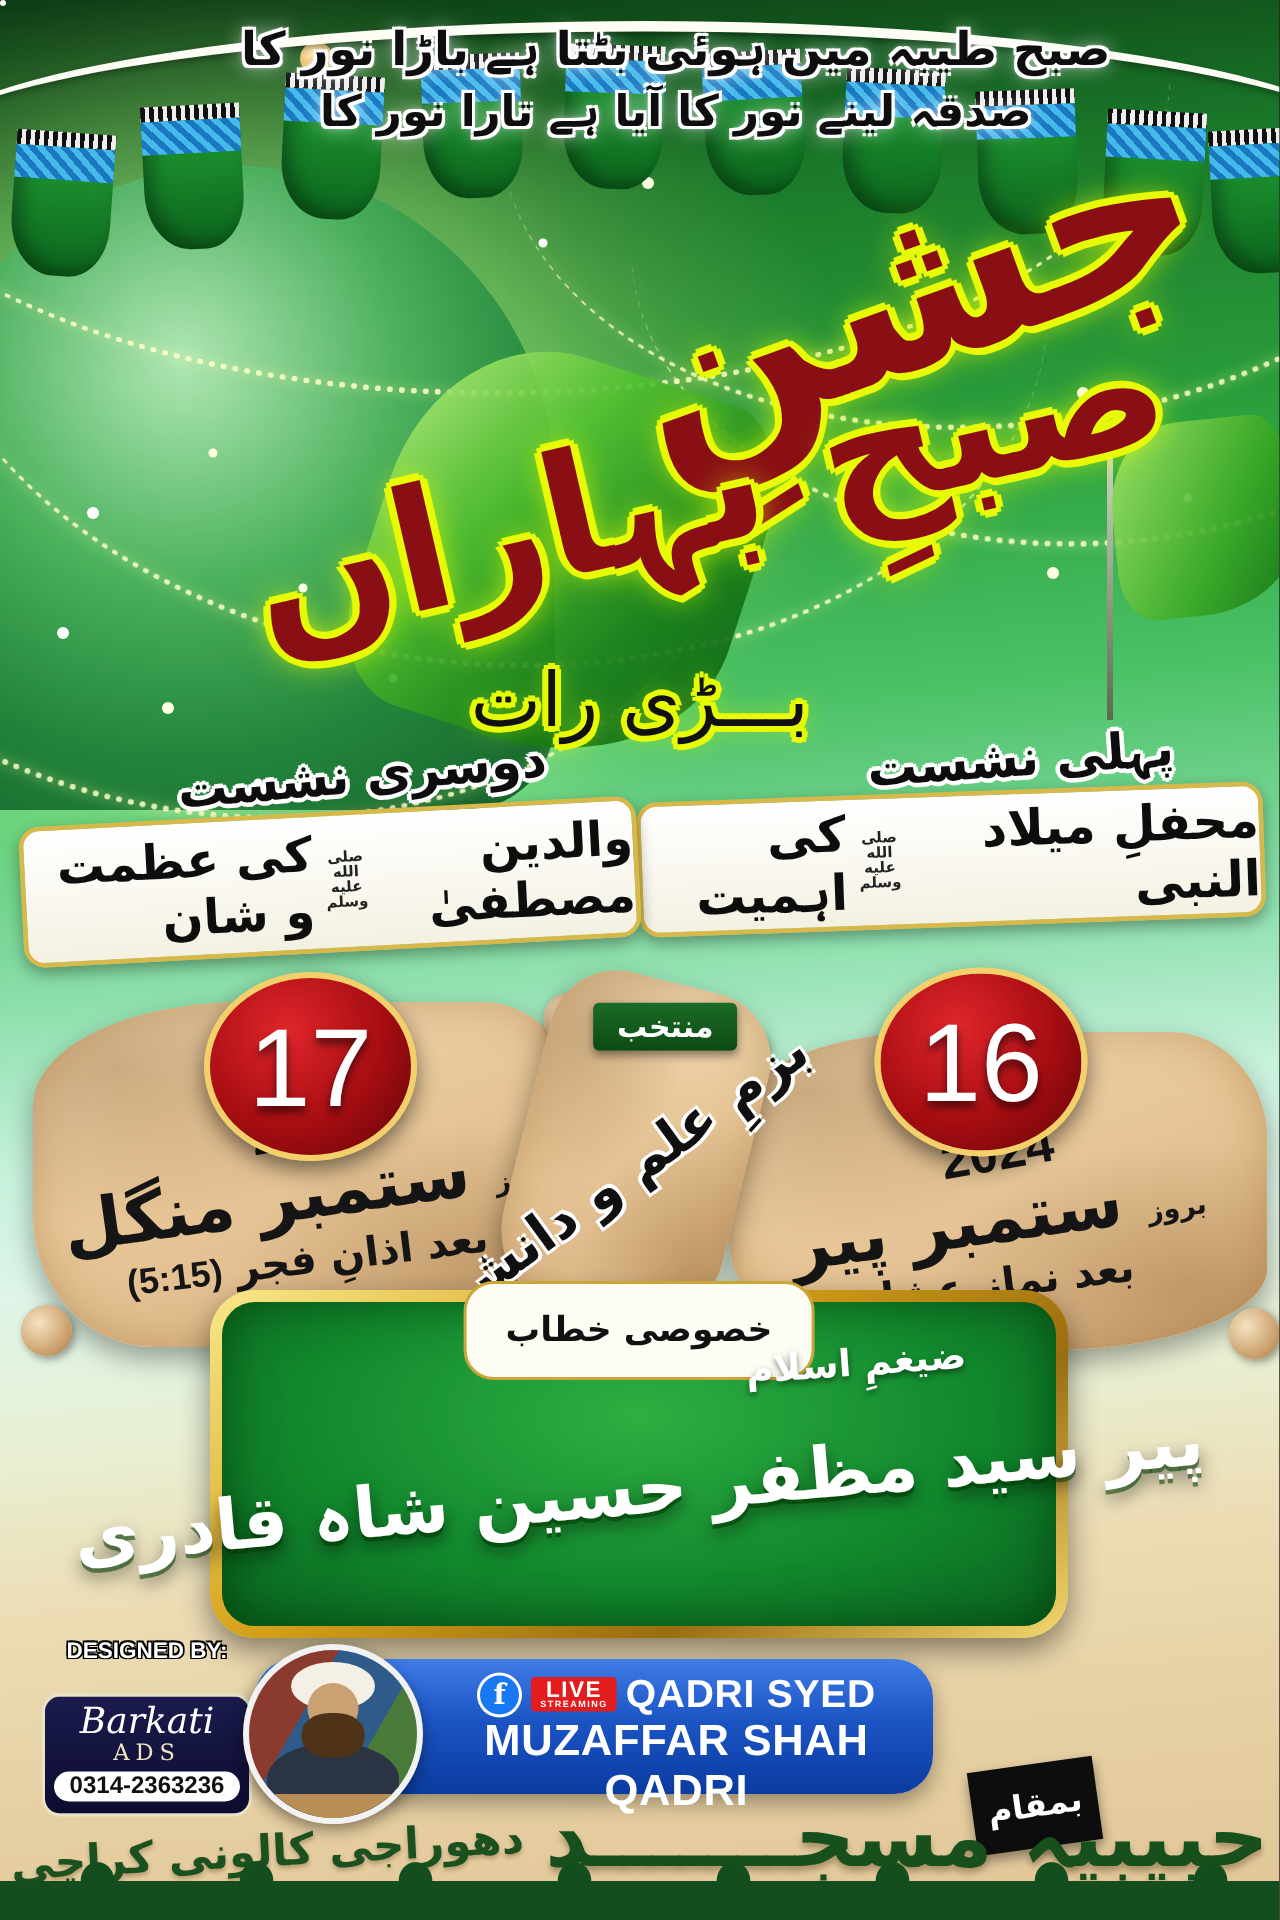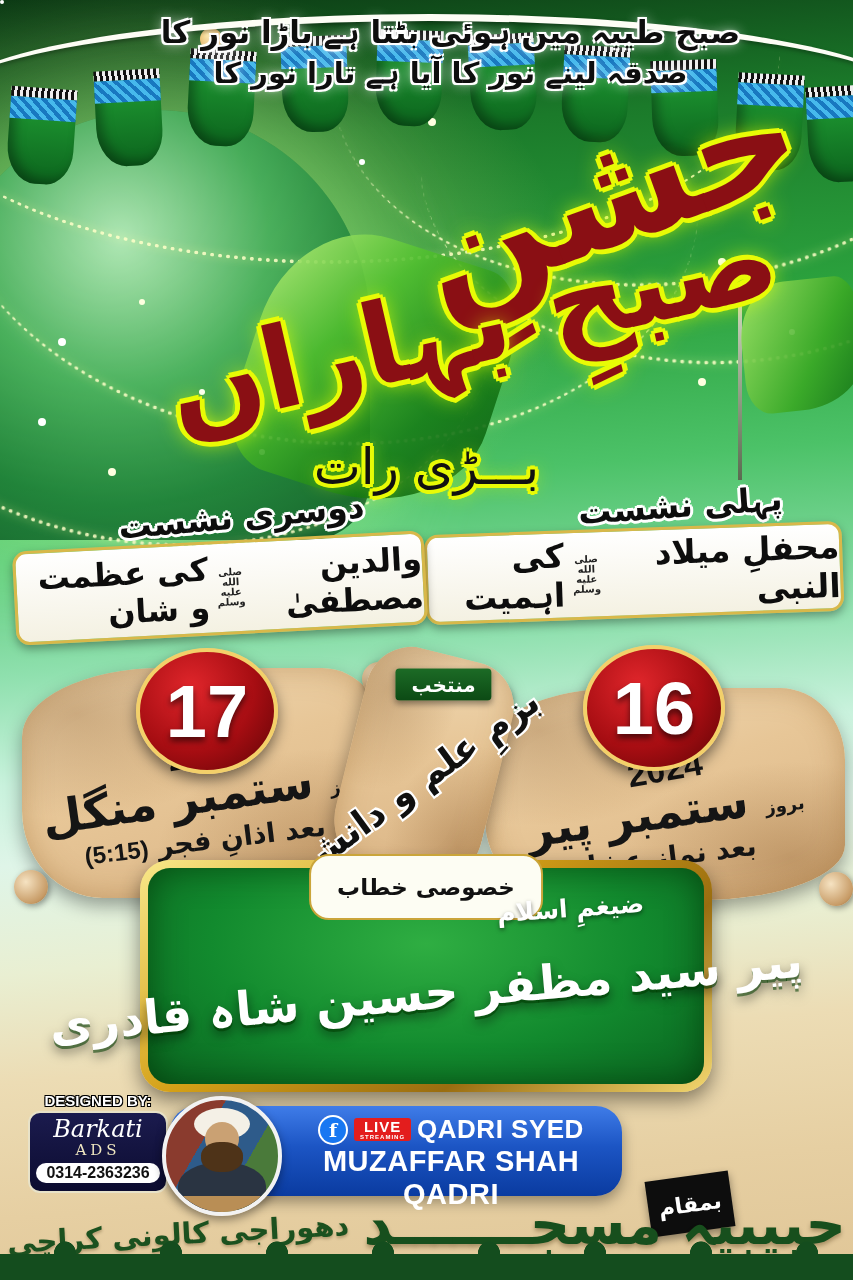--- a/index.html
+++ b/index.html
@@ -80,21 +80,21 @@
       linear-gradient(160deg,#f2dcb8 0%,#e7c697 45%,#d9b384 100%);
     border-radius:38% 18% 40% 22%/30% 34% 26% 38%;box-shadow:0 8px 18px rgba(0,0,0,.35), inset 0 0 30px rgba(140,90,30,.35);}
   .curl{position:absolute;width:34px;height:34px;border-radius:50%;
     background:radial-gradient(circle at 35% 35%,#f6e3c2,#c79b66 70%,#8a5f33);box-shadow:2px 2px 6px rgba(0,0,0,.4);}
   .scrollR{right:8px;top:688px;width:360px;height:212px;}
   .scrollL{left:22px;top:668px;width:366px;height:230px;}
   .scrollC{left:348px;top:652px;width:150px;height:230px;transform:rotate(14deg);border-radius:30% 30% 35% 35%/20% 20% 25% 25%;}
   .datecirc{width:134px;height:118px;border-radius:50%;
     background:radial-gradient(circle at 38% 30%,#e0262b,#a60d12 55%,#5d0406 100%);
     border:4px solid #f3d06a;box-shadow:0 6px 14px rgba(0,0,0,.5);
-    display:flex;align-items:center;justify-content:center;color:#fff;font-weight:bold;font-size:74px;
+    display:flex;align-items:center;justify-content:center;color:#fff;font-weight:normal;font-size:74px;
     font-family:"Liberation Sans",sans-serif;text-shadow:0 4px 6px rgba(0,0,0,.6);}
   .dc1{right:128px;top:645px;} .dc2{left:136px;top:648px;}
   .scroll-text{position:absolute;width:100%;text-align:center;color:#151515;font-weight:bold;}
   .yr{font-size:34px;font-family:"Liberation Sans",sans-serif;transform:rotate(-10deg);}
   .md{font-size:46px;transform:rotate(-8deg);margin-top:-4px;white-space:nowrap;}
   .md .pref{font-size:18px;}
   .tm{font-size:27px;transform:rotate(-7deg);margin-top:2px;white-space:nowrap;}
   .tm .ltr{direction:ltr;unicode-bidi:isolate;font-family:"Liberation Sans",sans-serif;font-size:24px;}
   .ctag{position:absolute;left:50%;top:14px;transform:translateX(-50%) rotate(-14deg);
     background:linear-gradient(#1c6b26,#0c4a14);color:#fff;font-size:20px;font-weight:bold;
@@ -114,21 +114,21 @@
     font-size:23px;font-weight:bold;color:#111;white-space:nowrap;}
   .ghon{position:absolute;right:60px;top:26px;font-size:25px;color:#fff;font-weight:bold;transform:rotate(-4deg);
     text-shadow:0 2px 4px rgba(0,0,0,.5);}
   .gname{position:absolute;left:50%;top:58%;transform:translate(-50%,-50%) rotate(-5deg);
     font-size:47px;font-weight:bold;color:#fff;white-space:nowrap;
     text-shadow:0 3px 0 rgba(0,60,0,.55),0 6px 12px rgba(0,0,0,.5);}
   
   .dsg{left:28px;top:1076px;width:140px;text-align:center;}
   .dsg-label{font-size:15px;font-weight:bold;color:#fff;font-family:"Liberation Sans",sans-serif;
     text-shadow:1px 1px 0 #000,-1px 1px 0 #000,1px -1px 0 #000,-1px -1px 0 #000;margin-top:16px;}
-  .dsg-box{margin-top:2px;background:linear-gradient(#1b1b4e,#0c0c30);border:2px solid #e8e2c8;border-radius:12px;padding:4px 6px 8px;}
+  .dsg-box{margin-top:20px;background:linear-gradient(#1b1b4e,#0c0c30);border:2px solid #e8e2c8;border-radius:12px;padding:4px 6px 8px;}
   .dsg-brand{font-family:"DejaVu Serif",serif;font-style:italic;font-size:24px;color:#fff;line-height:1;}
   .dsg-sub{font-family:"DejaVu Serif",serif;font-size:15px;color:#efe6c0;letter-spacing:4px;line-height:1.2;}
   .dsg-phone{margin-top:4px;background:#fff;border-radius:12px;font-family:"Liberation Sans",sans-serif;
     font-weight:bold;font-size:16px;color:#111;padding:1px 2px;}
   
   .bar{left:170px;top:1106px;width:452px;height:90px;border-radius:26px;
     background:linear-gradient(180deg,#3f7ce8 0%,#1c55c4 45%,#0a3ba0 100%);
     box-shadow:0 6px 14px rgba(0,0,0,.35);}
   .avatar{left:162px;top:1096px;width:112px;height:112px;border-radius:50%;border:4px solid #f2f2f2;
     overflow:hidden;background:linear-gradient(120deg,#8a3b2e 0 34%,#2e5b8a 34% 66%,#4a7a3a 66%);box-shadow:0 4px 10px rgba(0,0,0,.4);}

